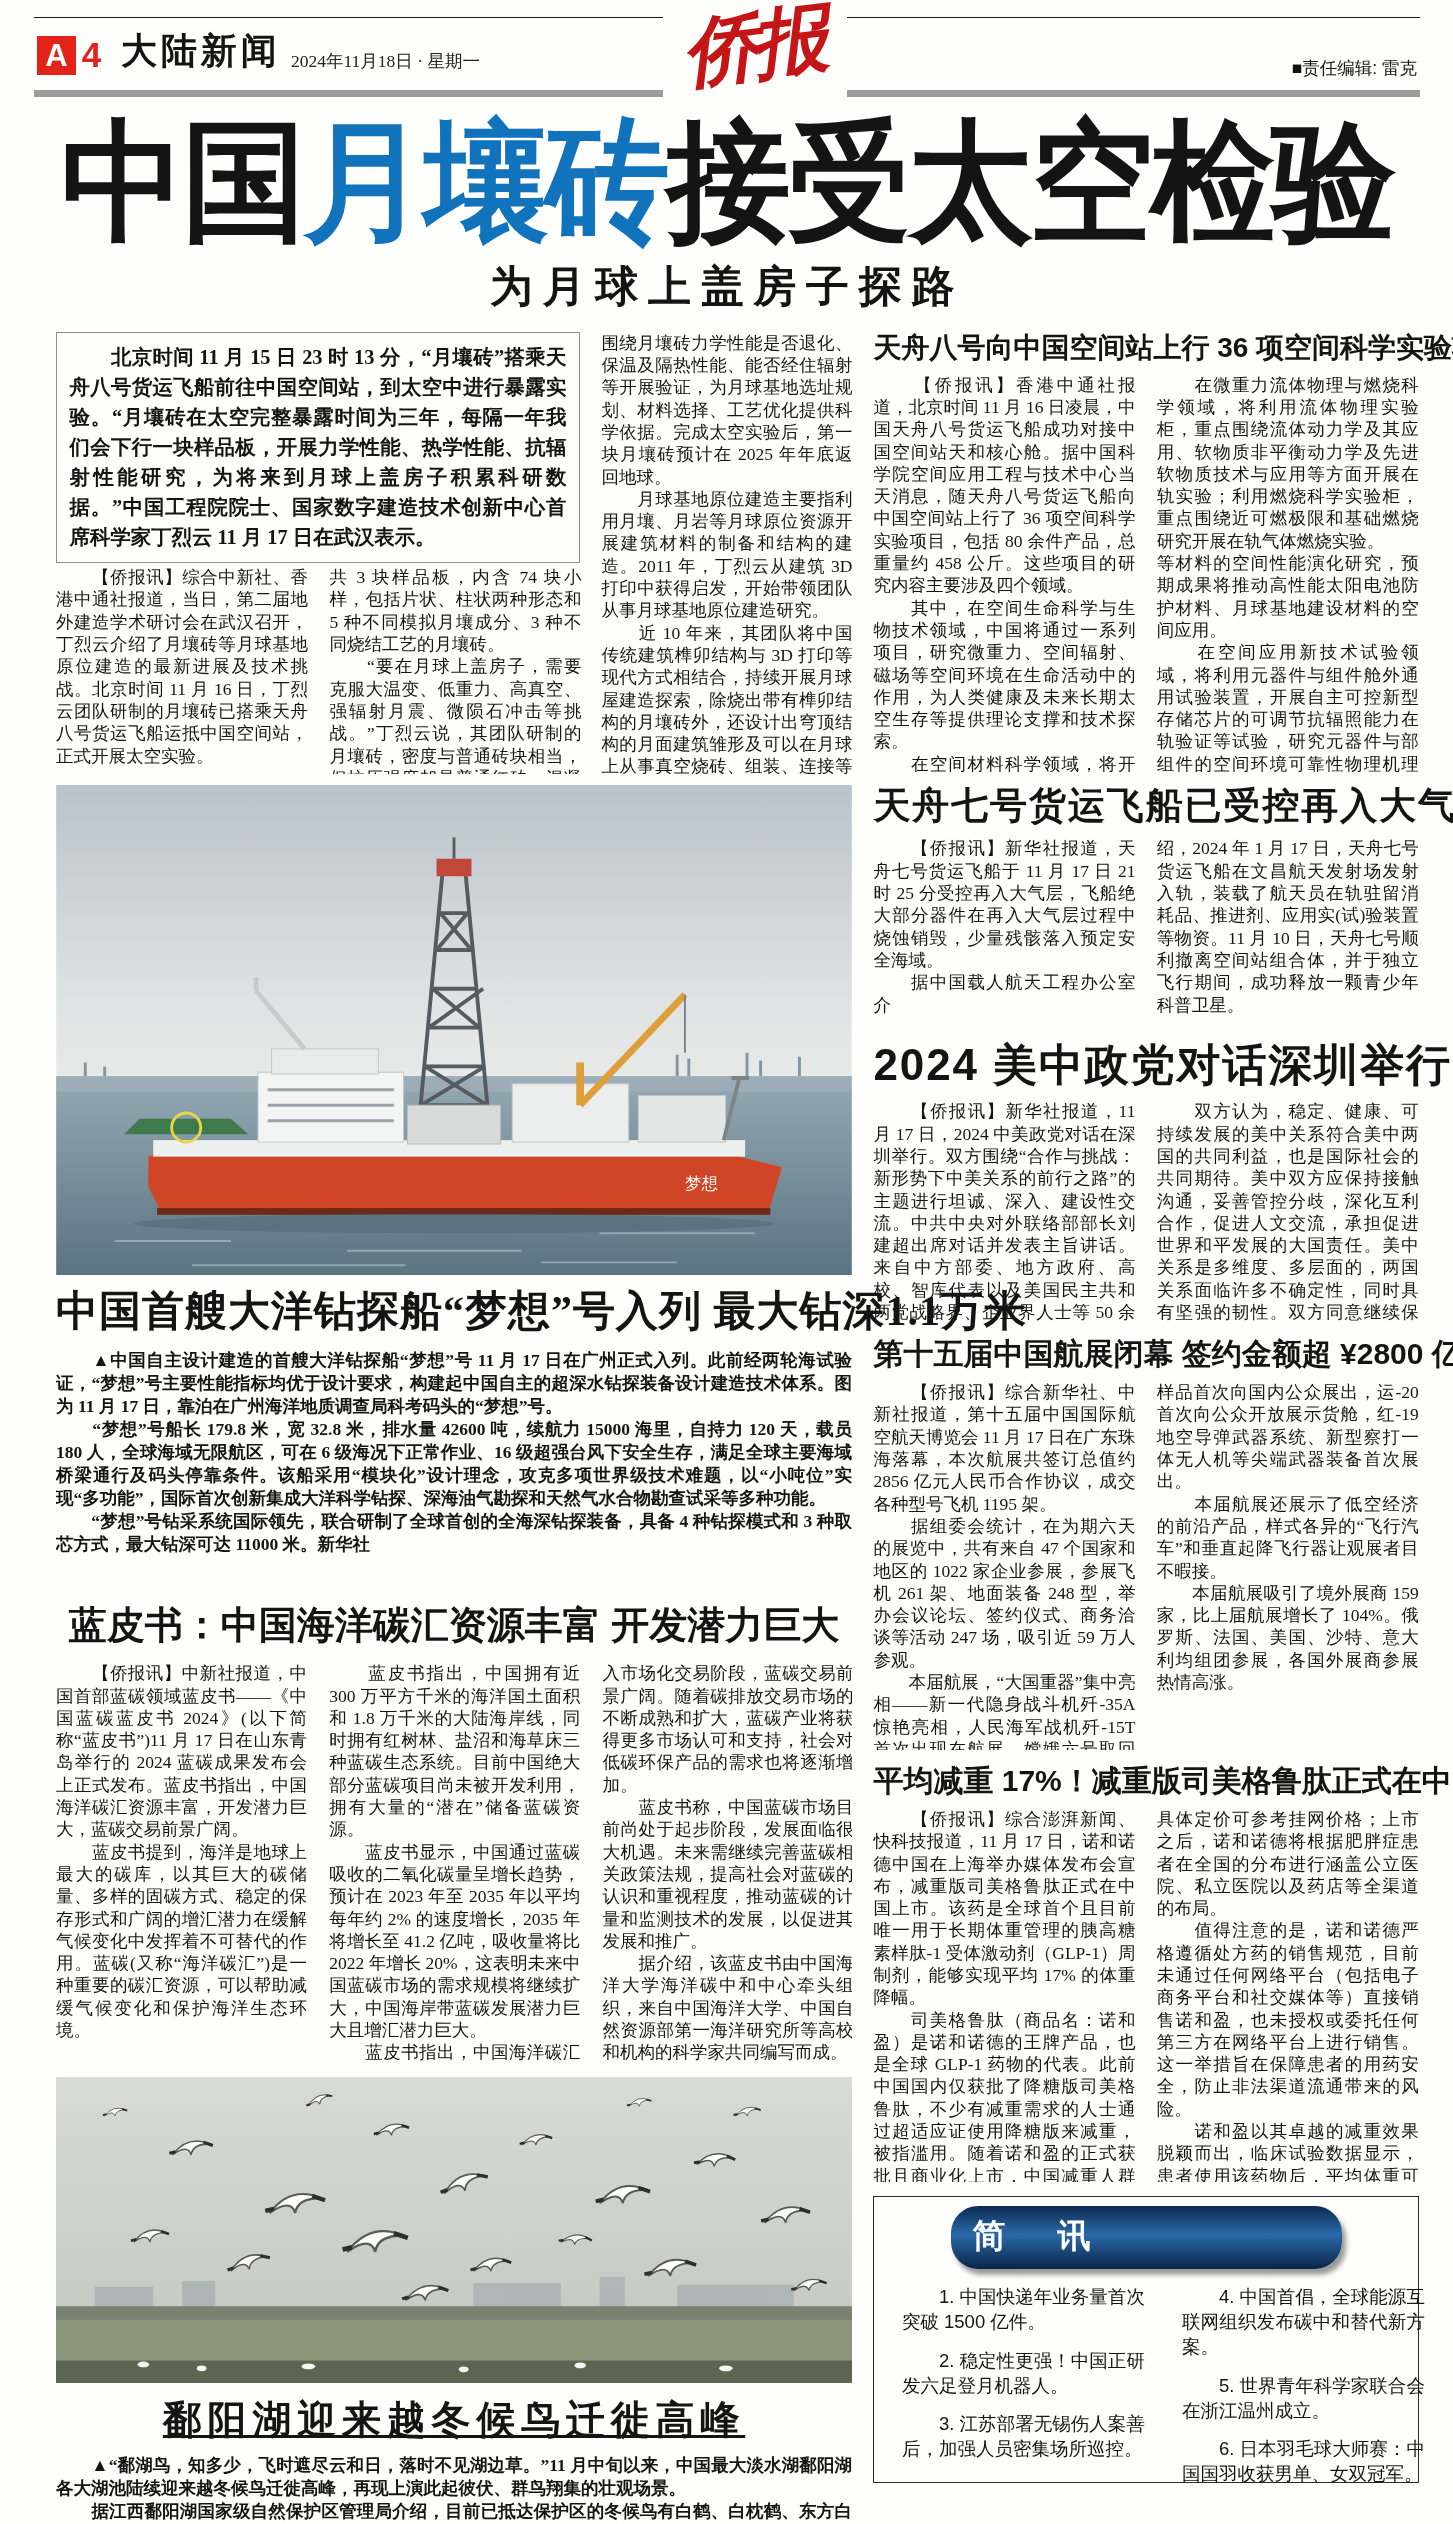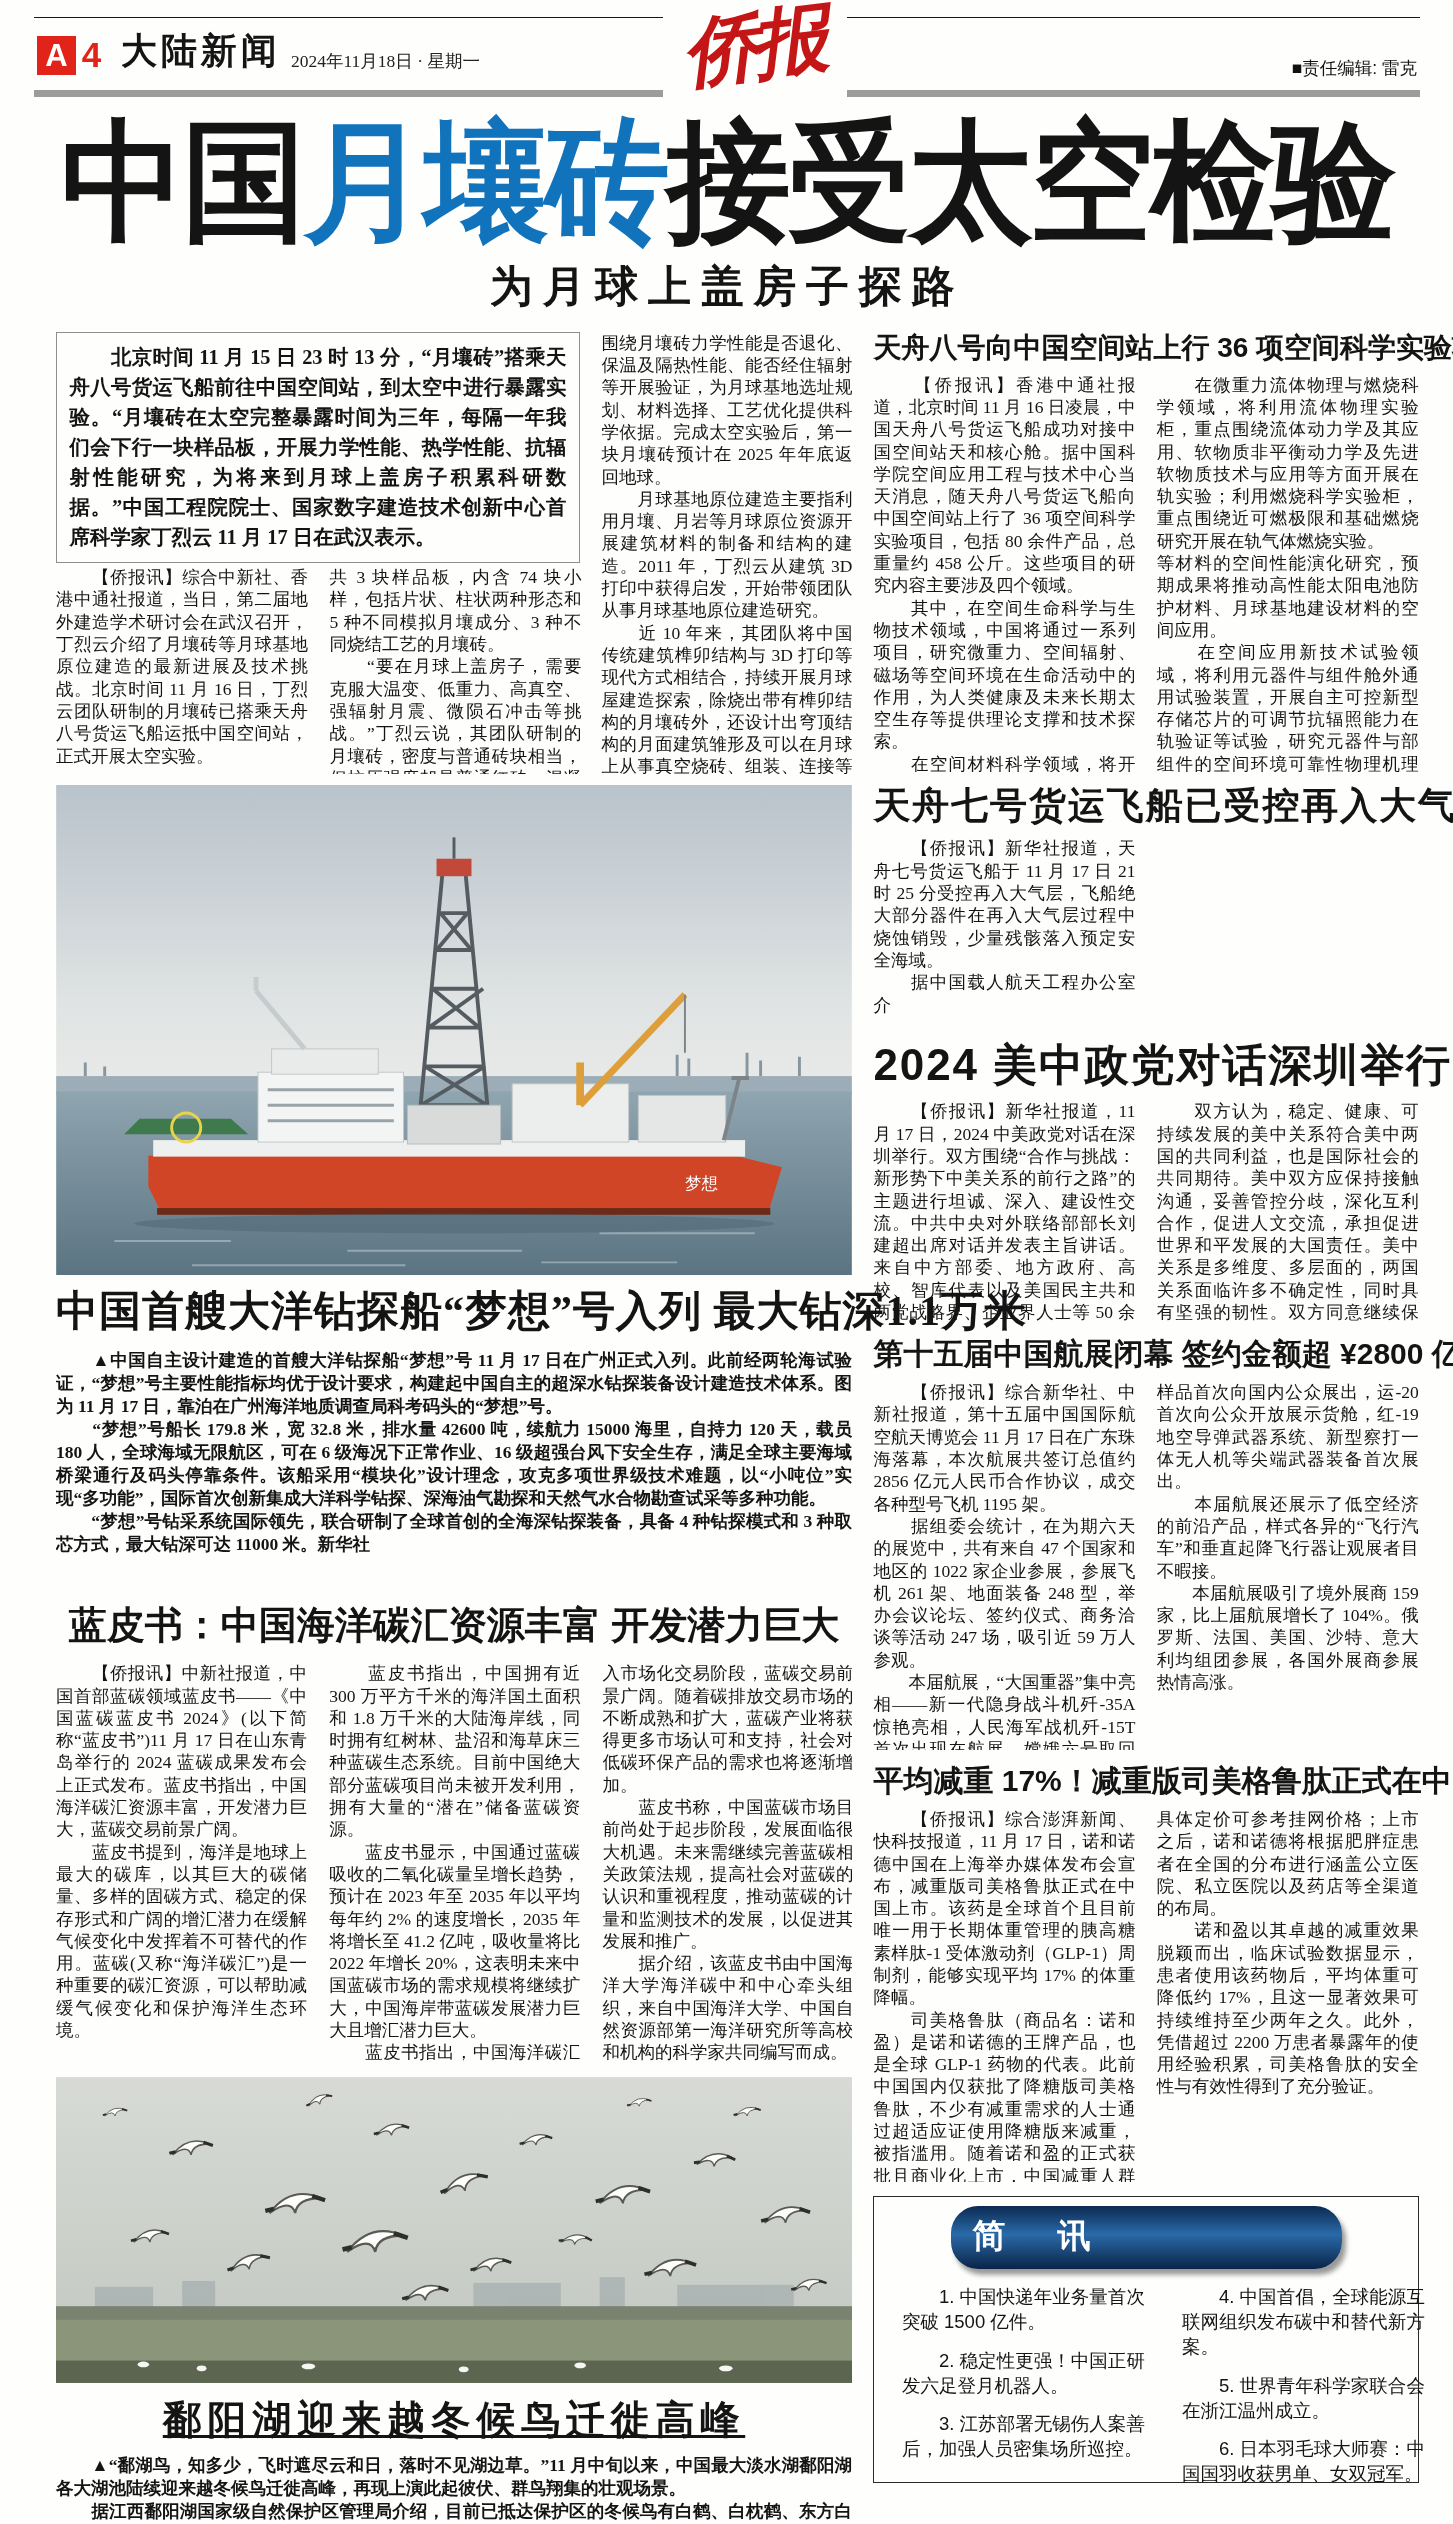--- a/index.html
+++ b/index.html
@@ -62,21 +62,21 @@
   
   .sb-art{margin-bottom:13.6px;}
   .sb-h1{font-family:"Liberation Sans","DejaVu Sans",sans-serif;font-weight:900;
          text-align:center;line-height:1.15;margin:0 0 9.7px;white-space:nowrap;}
   .sb-h1.s30{font-size:28px;}
   .sb-h1.s38{font-size:37px;letter-spacing:1.9px;}
   .sb-h1.s44{font-size:44px;letter-spacing:1.9px;}
   .sb-h1.s32{font-size:30px;}
   .sb-cols{display:flex;gap:21.4px;overflow:hidden;}
   .sb-col{width:262px;flex:none;}
-  .h410{height:398px;} .h195{height:189px;flex-direction:column;} .h230{height:223px;}
+  .h410{height:398px;} .h195{height:189px;} .h230{height:223px;}
   .h380{height:369px;} .h385{height:374px;}
   
   .briefs{border:1.9px solid #2a2a2a;height:287px;box-sizing:border-box;padding:9.7px 15.5px 7.8px;}
   .briefs-banner{width:369px;margin:0 auto 15.5px;color:#fff;
      font-family:"Liberation Sans",sans-serif;font-weight:900;font-size:33px;letter-spacing:21.4px;
      padding:7.8px 0 9.7px 21.4px;background:linear-gradient(180deg,#0b2a52 0%,#2a6aa8 45%,#0a2448 100%);
      box-shadow:3.9px 5.8px 5.8px rgba(0,0,0,.4);border-radius:27px;}
   .briefs-cols{display:flex;gap:25px;}
   .briefs-col{width:243px;flex:none;margin-left:12px;}
   .briefs-col p{font-family:"Liberation Sans","DejaVu Sans",sans-serif;font-size:18.5px;
@@ -335,20 +335,21 @@
 
       <div class="sb-art">
         <div class="sb-h1 s32">平均减重 17%！减重版司美格鲁肽正式在中国上市</div>
         <div class="sb-cols h385">
           <div class="sb-col">
               <p class="body">　　【侨报讯】综合澎湃新闻、快科技报道，11 月 17 日，诺和诺德中国在上海举办媒体发布会宣布，减重版司美格鲁肽正式在中国上市。该药是全球首个且目前唯一用于长期体重管理的胰高糖素样肽-1 受体激动剂（GLP-1）周制剂，能够实现平均 17% 的体重降幅。</p>
               <p class="body">　　司美格鲁肽（商品名：诺和盈）是诺和诺德的王牌产品，也是全球 GLP-1 药物的代表。此前中国国内仅获批了降糖版司美格鲁肽，不少有减重需求的人士通过超适应证使用降糖版来减重，被指滥用。随着诺和盈的正式获批且商业化上市，中国减重人群将可以在医生指导下合法使用司美格鲁肽。</p>
             </div>
           <div class="sb-col">
               <p class="body">具体定价可参考挂网价格；上市之后，诺和诺德将根据肥胖症患者在全国的分布进行涵盖公立医院、私立医院以及药店等全渠道的布局。</p>
+              <p class="body">　　值得注意的是，诺和诺德严格遵循处方药的销售规范，目前未通过任何网络平台（包括电子商务平台和社交媒体等）直接销售诺和盈，也未授权或委托任何第三方在网络平台上进行销售。这一举措旨在保障患者的用药安全，防止非法渠道流通带来的风险。</p>
               <p class="body">　　诺和盈以其卓越的减重效果脱颖而出，临床试验数据显示，患者使用该药物后，平均体重可降低约 17%，且这一显著效果可持续维持至少两年之久。此外，凭借超过 2200 万患者暴露年的使用经验积累，司美格鲁肽的安全性与有效性得到了充分验证。</p>
             </div>
         </div>
       </div>
 
       <div class="briefs">
         <div class="briefs-banner">简 讯</div>
         <div class="briefs-cols">
           <div class="briefs-col">
               <p>　　1. 中国快递年业务量首次突破 1500 亿件。</p>

